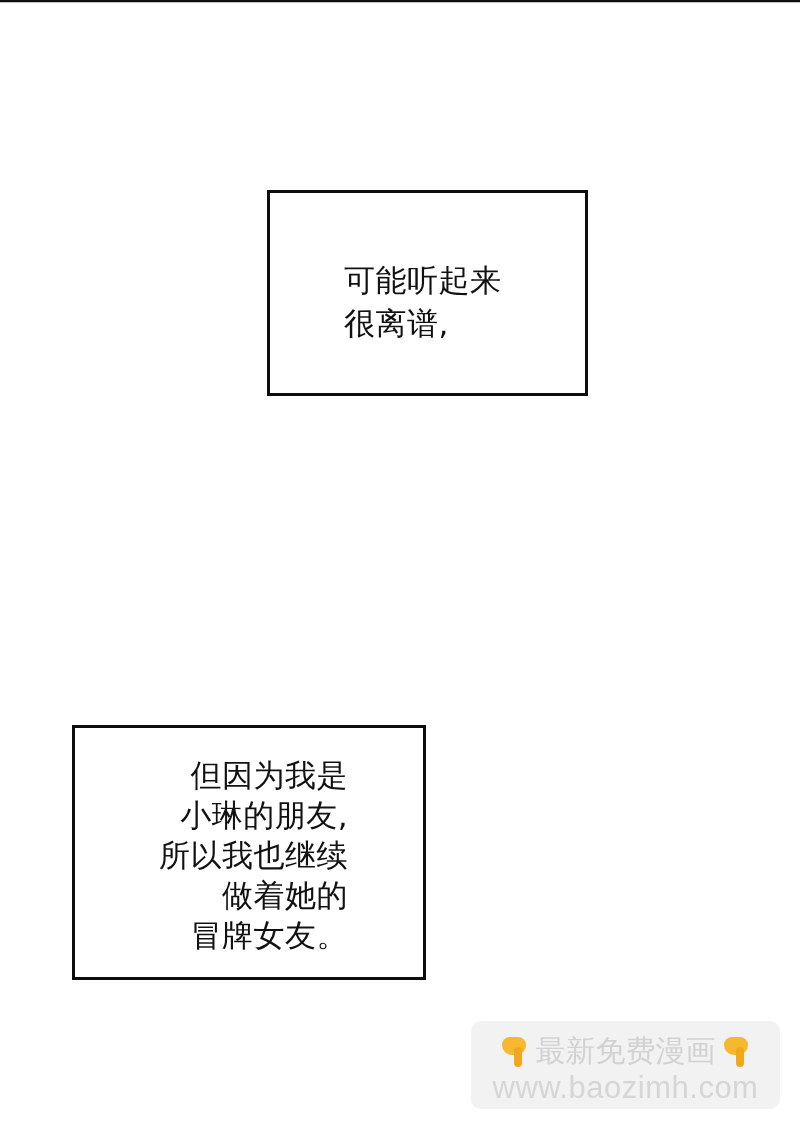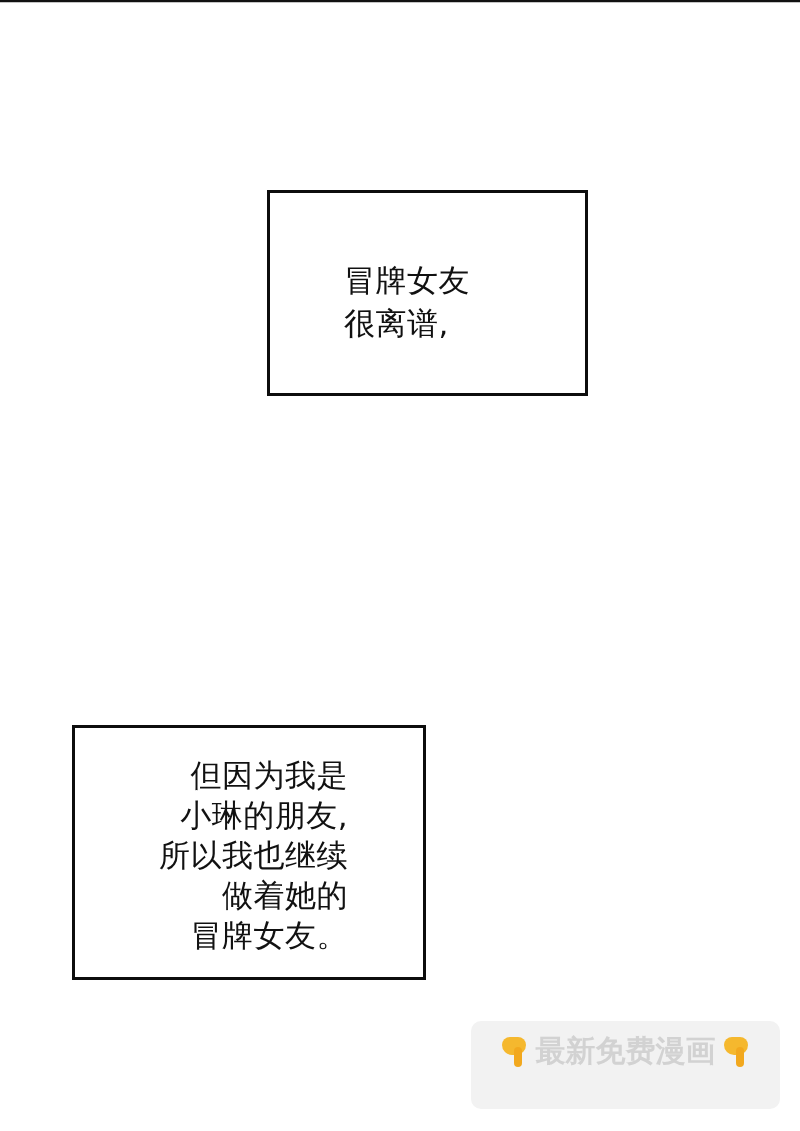--- a/index.html
+++ b/index.html
@@ -62,21 +62,21 @@
     .watermark .wm-line1 {
       position: absolute;
       left: 0; top: 10px;
       width: 100%;
       height: 40px;
       display: flex;
       align-items: center;
       justify-content: center;
       gap: 6px;
       font-size: 30px;
-      font-weight: 700;
+      font-weight: 400;
       color: #d2d2d2;
     }
     .watermark .hand {
       display: inline-block;
       width: 30px; height: 36px;
       position: relative;
     }
     .watermark .hand .palm {
       position: absolute;
       left: 2px; top: 4px;
@@ -101,21 +101,21 @@
       color: #d6d6d6;
       letter-spacing: 0.5px;
     }
   </style>
 </head>
 <body>
 
 <div class="top-edge"></div>
 
 <div class="caption-box box-1">
-  <div class="caption-text">冒牌女友
+  <div class="caption-text">可能听起来
 很离谱,</div>
 </div>
 
 <div class="caption-box box-2">
   <div class="caption-text">但因为我是
 小琳的朋友,
 所以我也继续
 做着她的
 冒牌女友。</div>
 </div>
@@ -125,13 +125,14 @@
     <span class="hand">
       <span class="palm"></span>
         <span class="finger"></span>
     </span>
     <span>最新免费漫画</span>
     <span class="hand">
       <span class="palm"></span>
         <span class="finger"></span>
     </span>
   </div>
+  <div class="wm-line2">www.baozimh.com</div>
 </div>
 
 </body></html>

